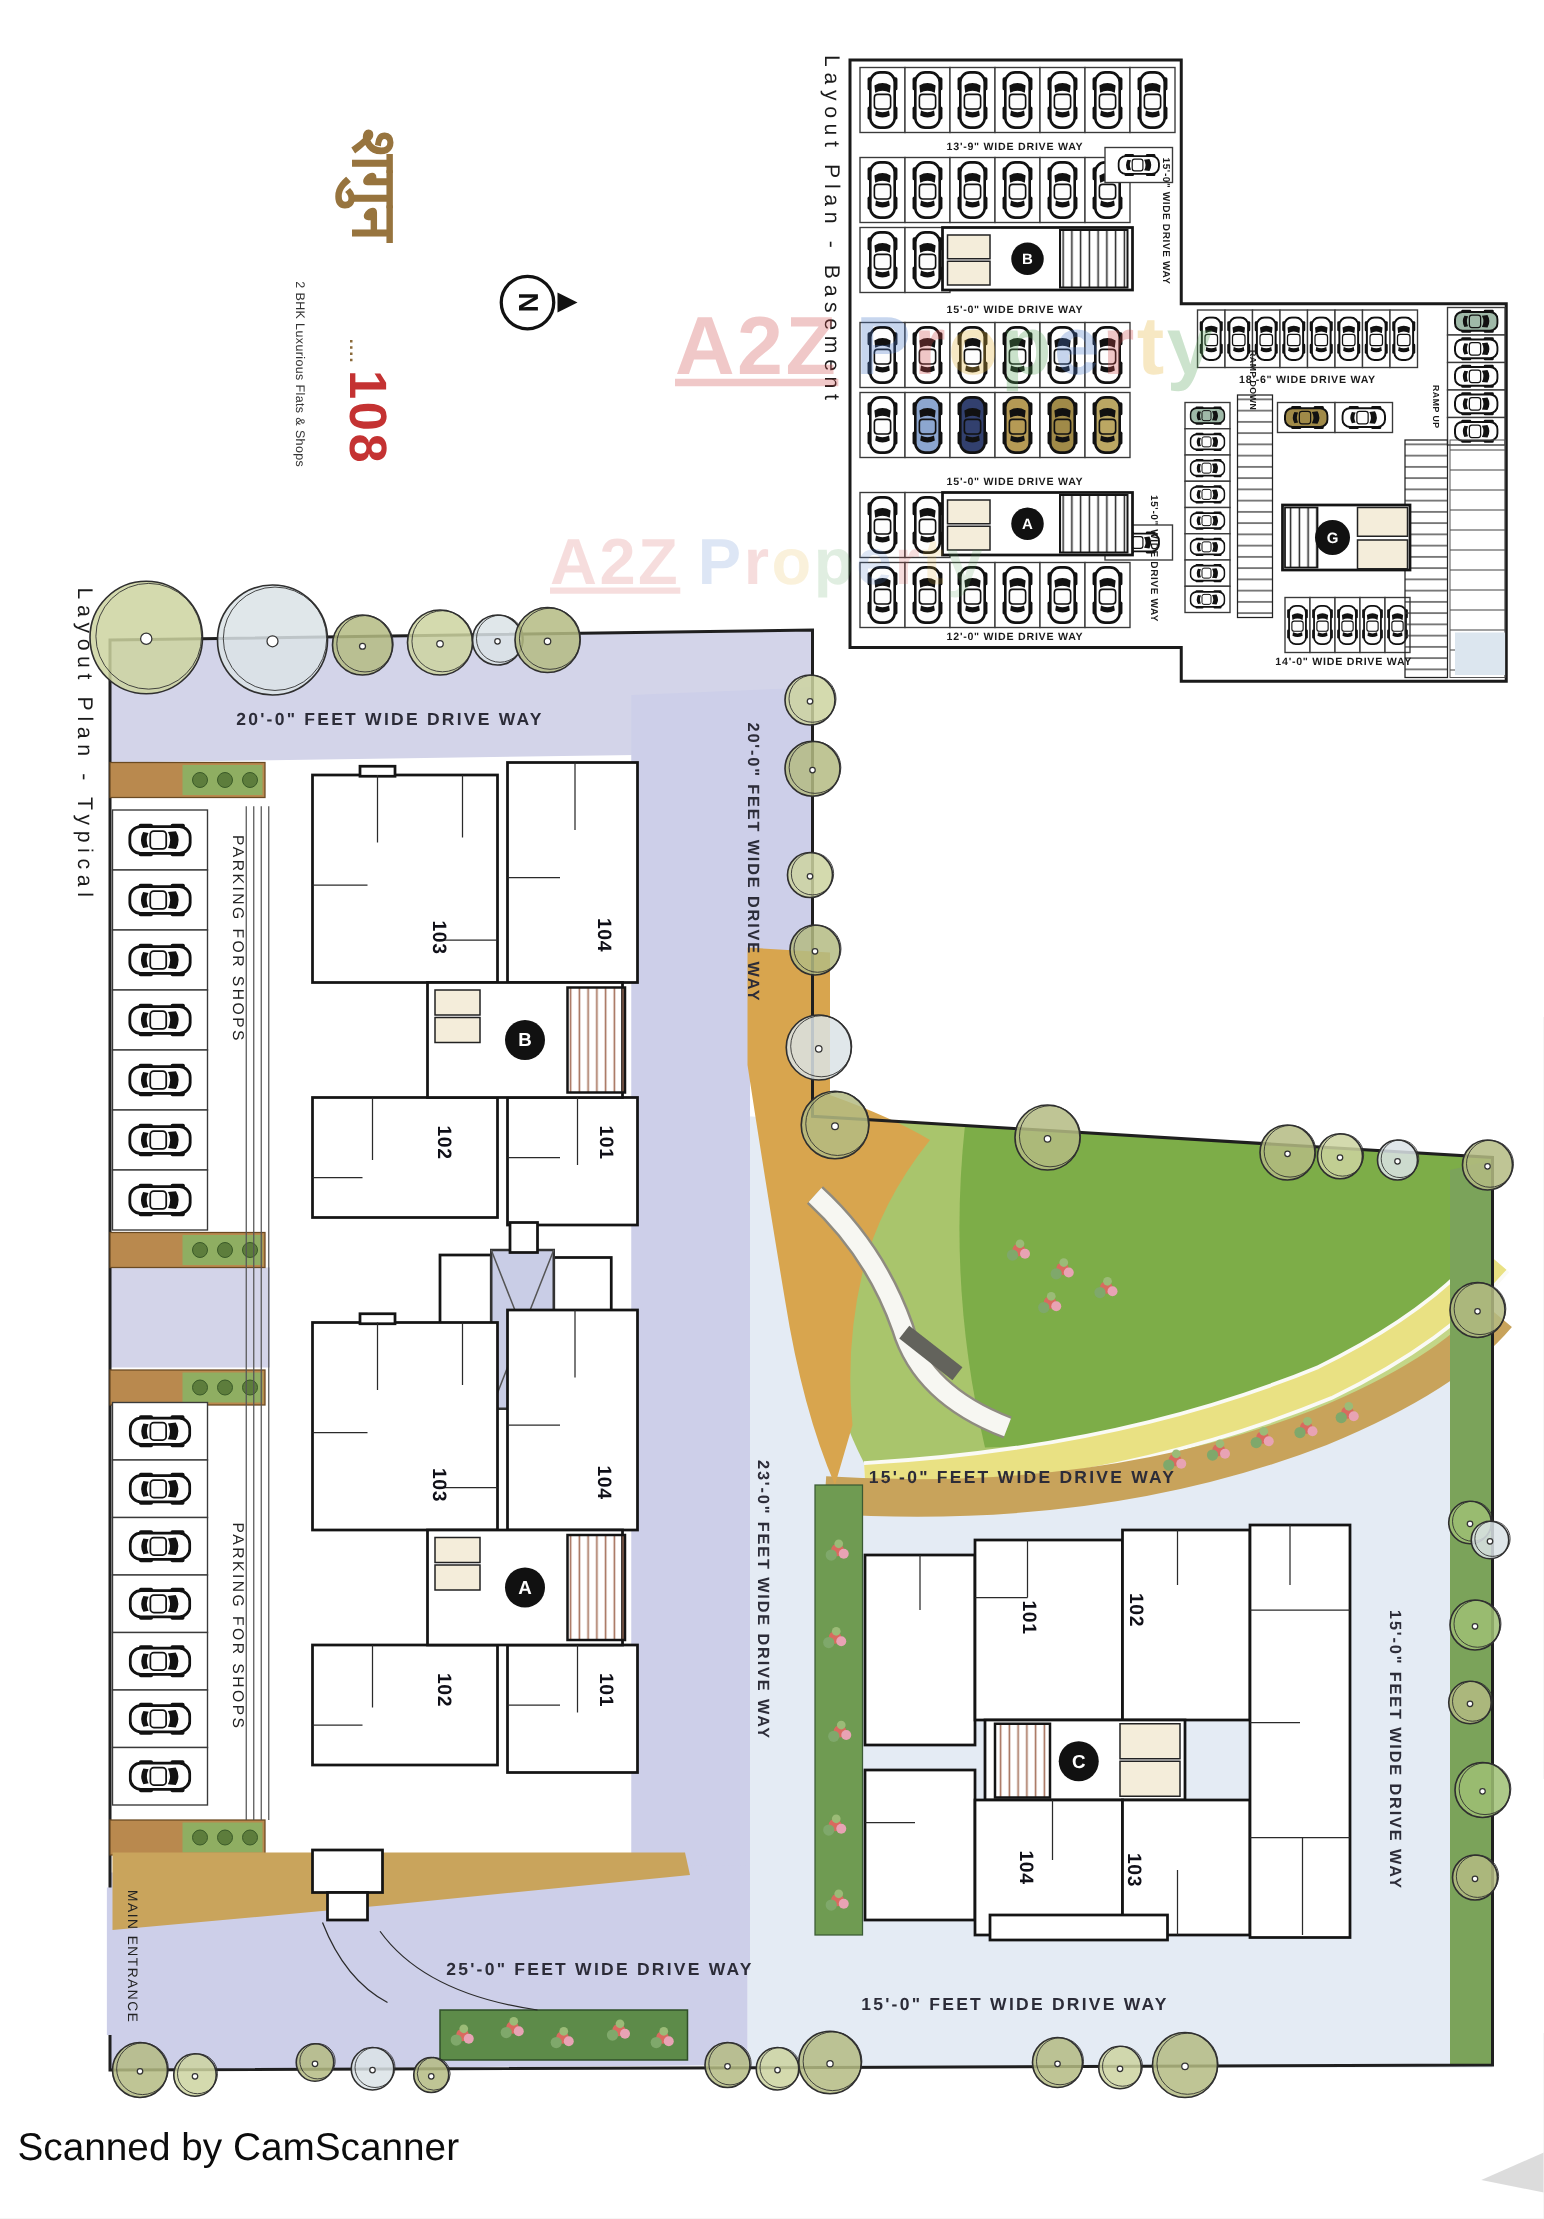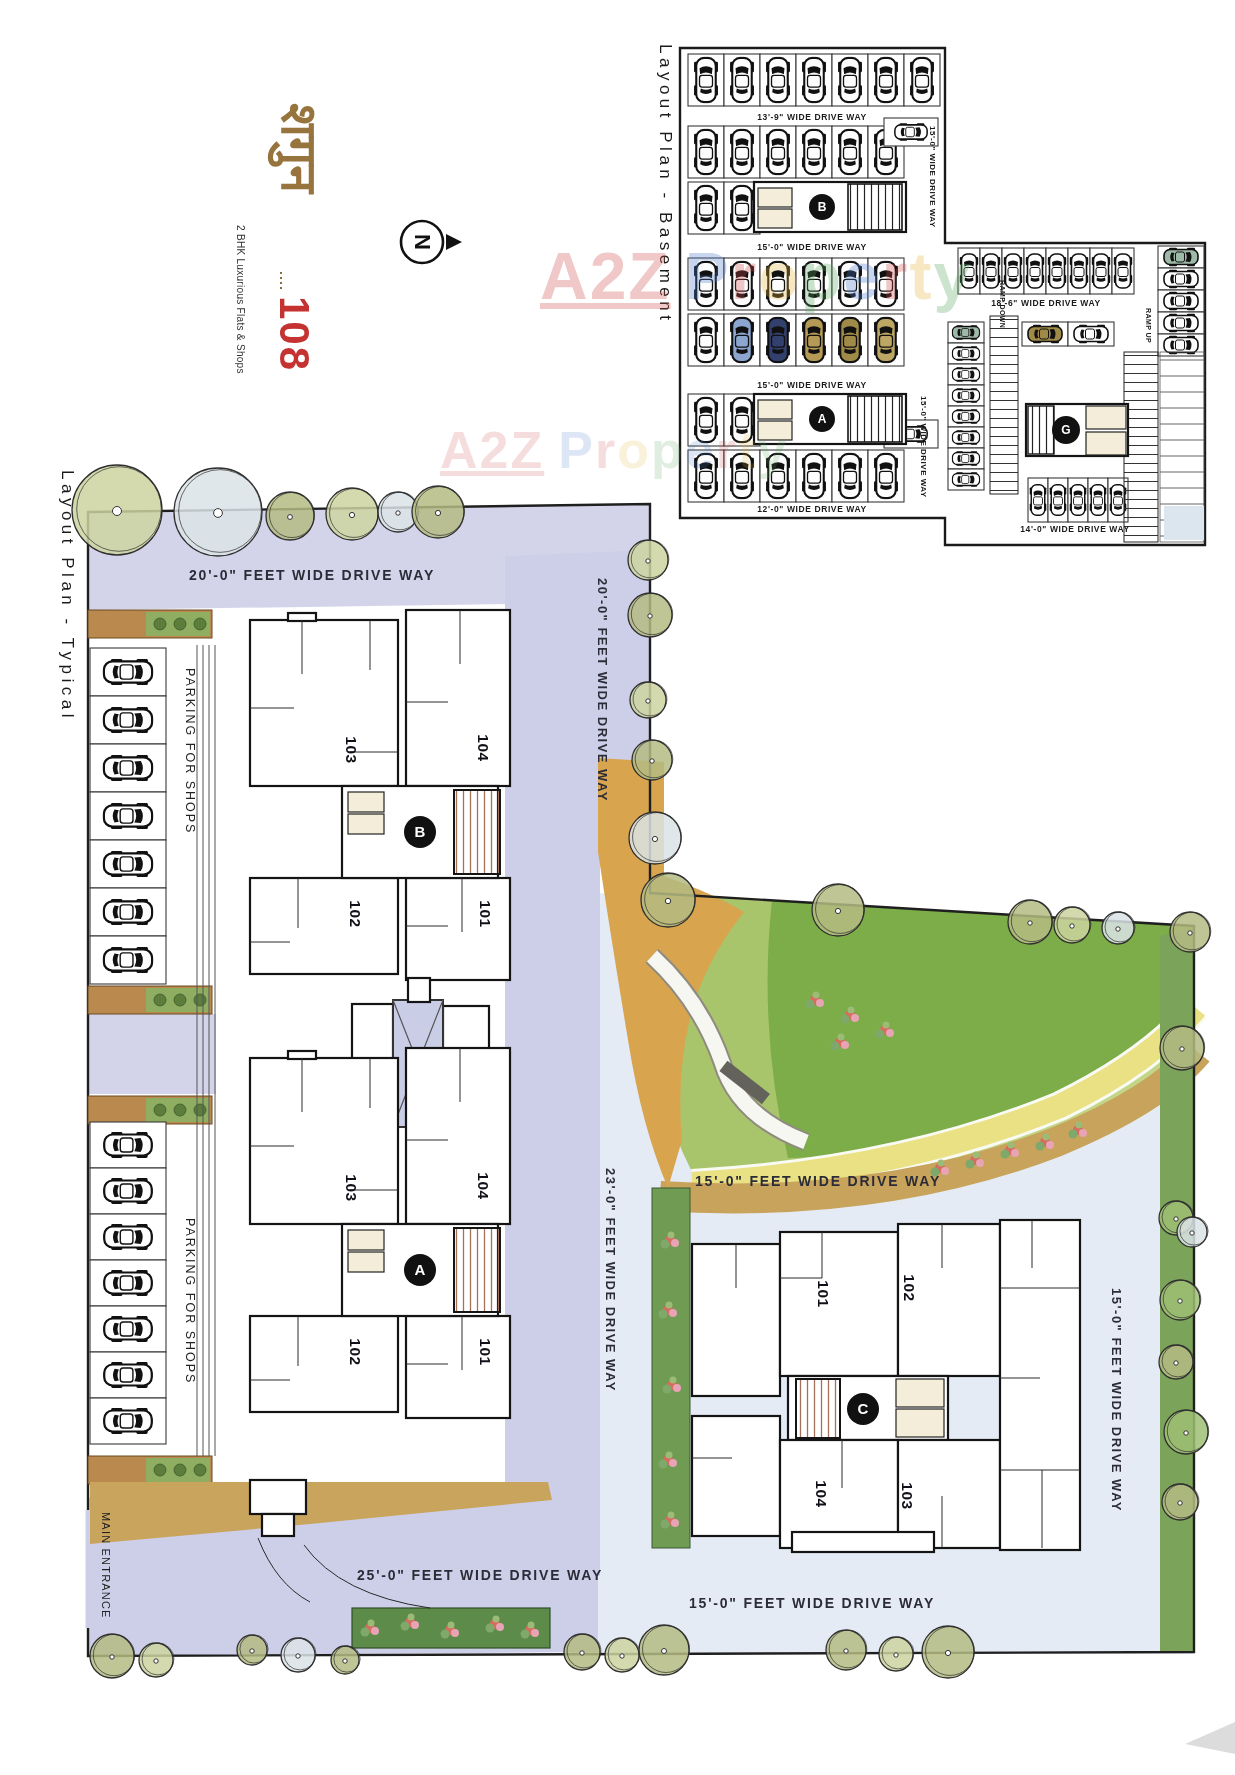--- a/index.html
+++ b/index.html
@@ -942,14 +942,15 @@
   <polygon points="1185,1744 1235,1722 1235,1754" fill="#c9c9c9" opacity=".65"></polygon>
 </svg>
 
 <div class="wm wm1">
   <span class="wm-brand">A2Z</span><span class="wm-suffix"><span style="color: rgb(74, 121, 201);">P</span><span style="color: rgb(209, 75, 75);">r</span><span style="color: rgb(229, 181, 59);">o</span><span style="color: rgb(88, 165, 92);">p</span><span style="color: rgb(74, 121, 201);">e</span><span style="color: rgb(209, 75, 75);">r</span><span style="color: rgb(229, 181, 59);">t</span><span style="color: rgb(88, 165, 92);">y</span></span>
 </div>
 <div class="wm wm2">
   <span class="wm-brand">A2Z</span><span class="wm-suffix"><span style="color: rgb(74, 121, 201);">P</span><span style="color: rgb(209, 75, 75);">r</span><span style="color: rgb(229, 181, 59);">o</span><span style="color: rgb(88, 165, 92);">p</span><span style="color: rgb(74, 121, 201);">e</span><span style="color: rgb(209, 75, 75);">r</span><span style="color: rgb(229, 181, 59);">t</span><span style="color: rgb(88, 165, 92);">y</span></span>
 </div>
 
+<div class="camscanner">Scanned by CamScanner</div>
 
 </div>
 
 </body></html>

